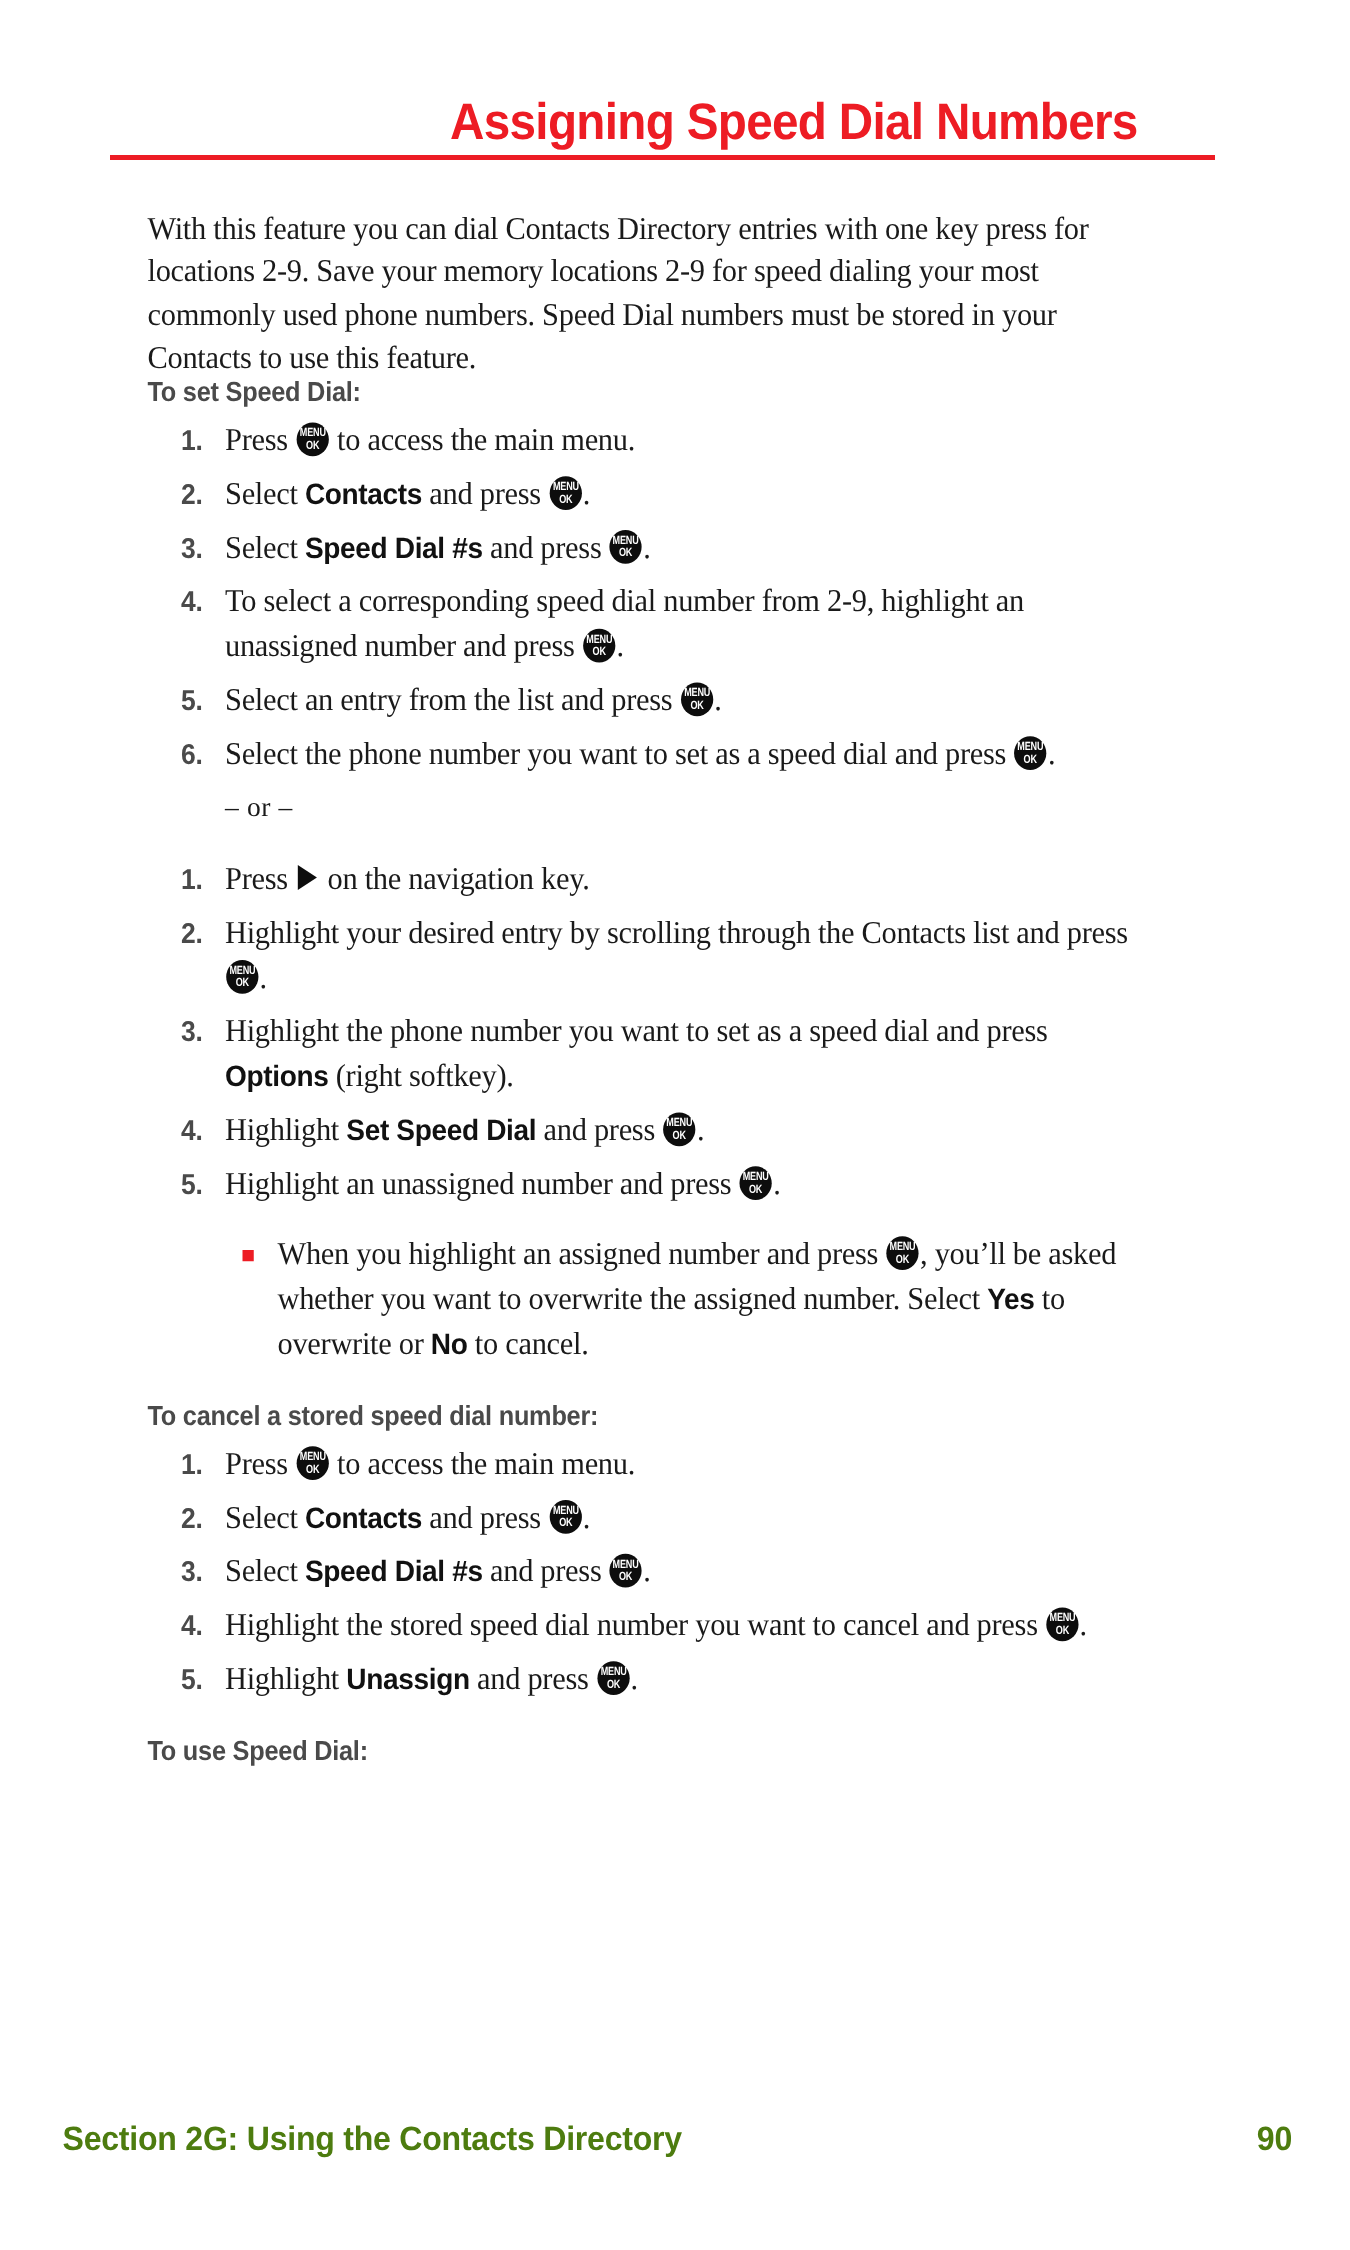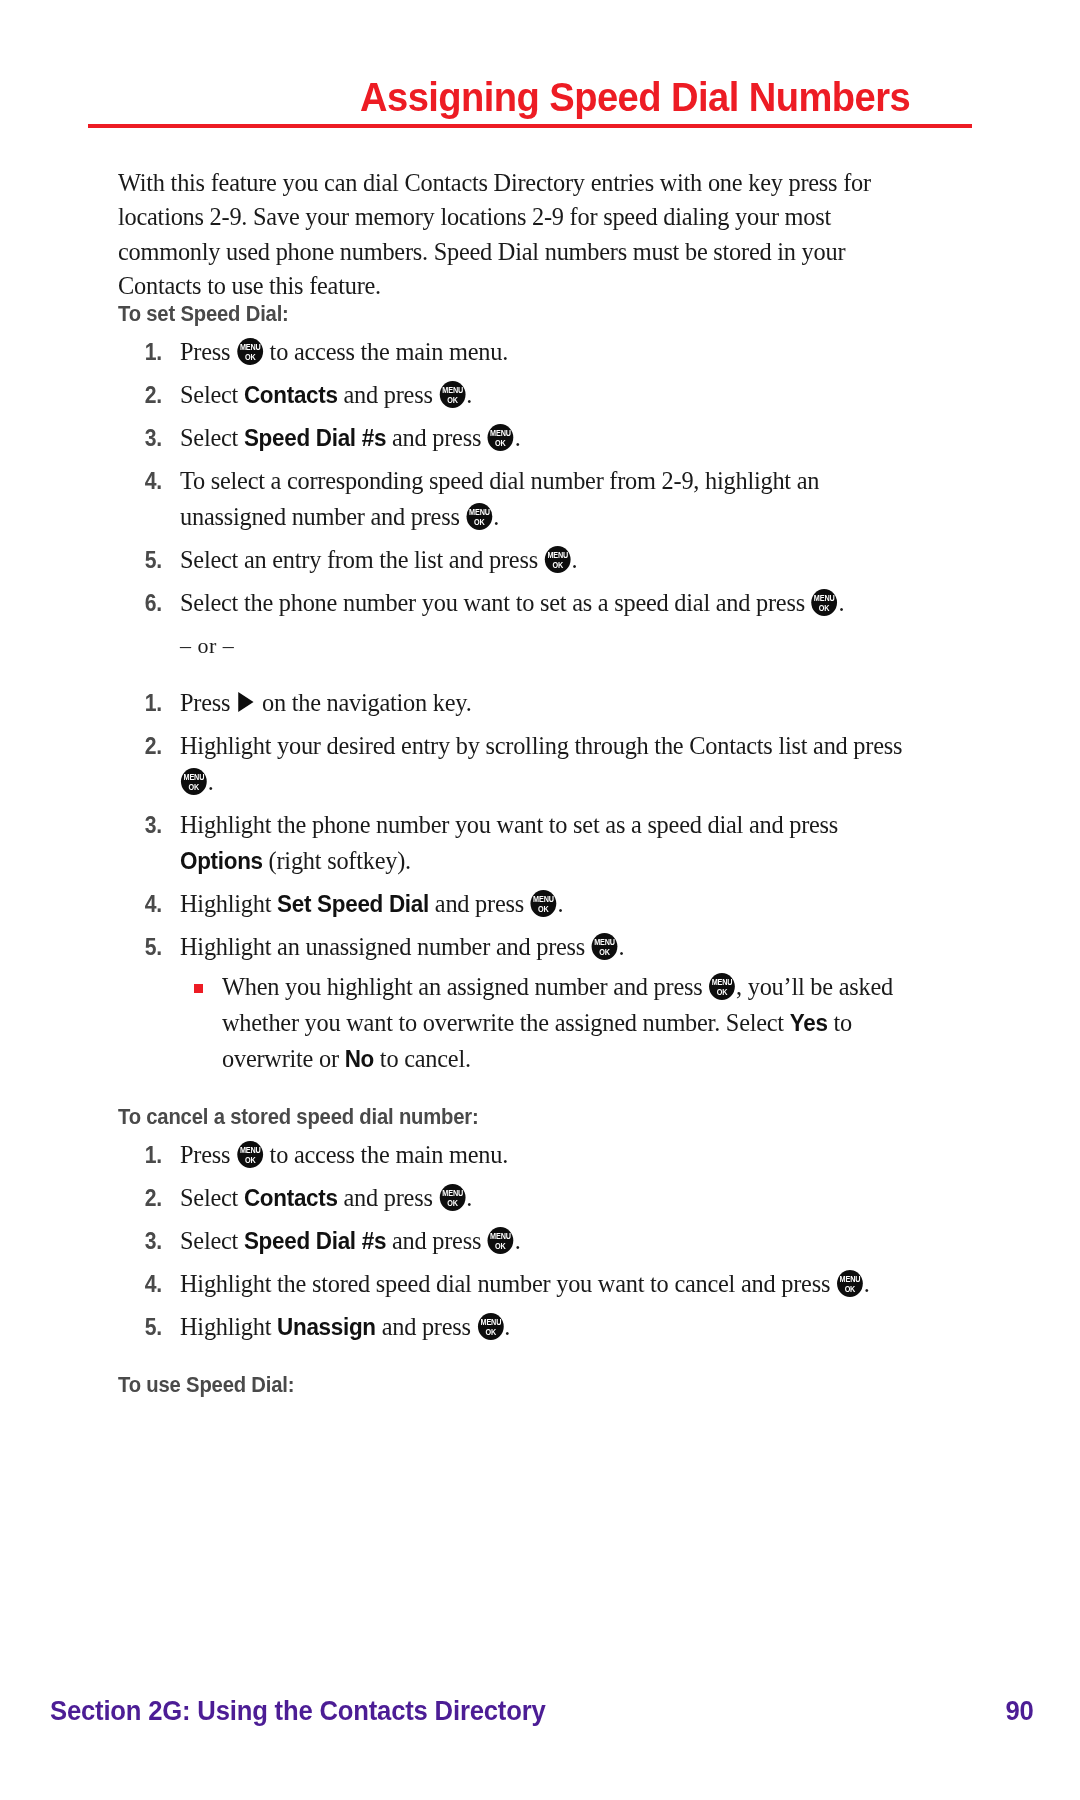--- a/index.html
+++ b/index.html
@@ -168,21 +168,21 @@
     padding-left: 62px;
     font-size: 22px;
     line-height: 36px;
     margin: 2px 0 21px 0;
     letter-spacing: 0.5px;
   }
 
   
   ul.subs {
     list-style: none;
-    margin: 4px 0 0 0;
+    margin: 20px 0 0 0;
     padding: 0;
   }
   ul.subs > li {
     position: relative;
     padding-left: 42px;
     font-size: 25.5px;
     line-height: 36px;
     letter-spacing: -0.25px;
   }
   ul.subs > li > .sq {
@@ -223,21 +223,21 @@
     left: 50px;
     right: 46px;
     top: 1696px;
     display: flex;
     align-items: baseline;
     justify-content: space-between;
     font-family: "Liberation Sans Narrow", "Liberation Sans", sans-serif;
     font-weight: bold;
     font-size: 27px;
     letter-spacing: -0.2px;
-    color: #4c1d95;
+    color: #4d7c0f;
   }
   .footer .fleft { transform: scaleX(0.95); transform-origin: left center; }
   .footer .fright { transform: scaleX(0.95); transform-origin: right center; }
 </style>
 </head>
 <body>
 
 <div class="page">
 
   <div class="title-block">

